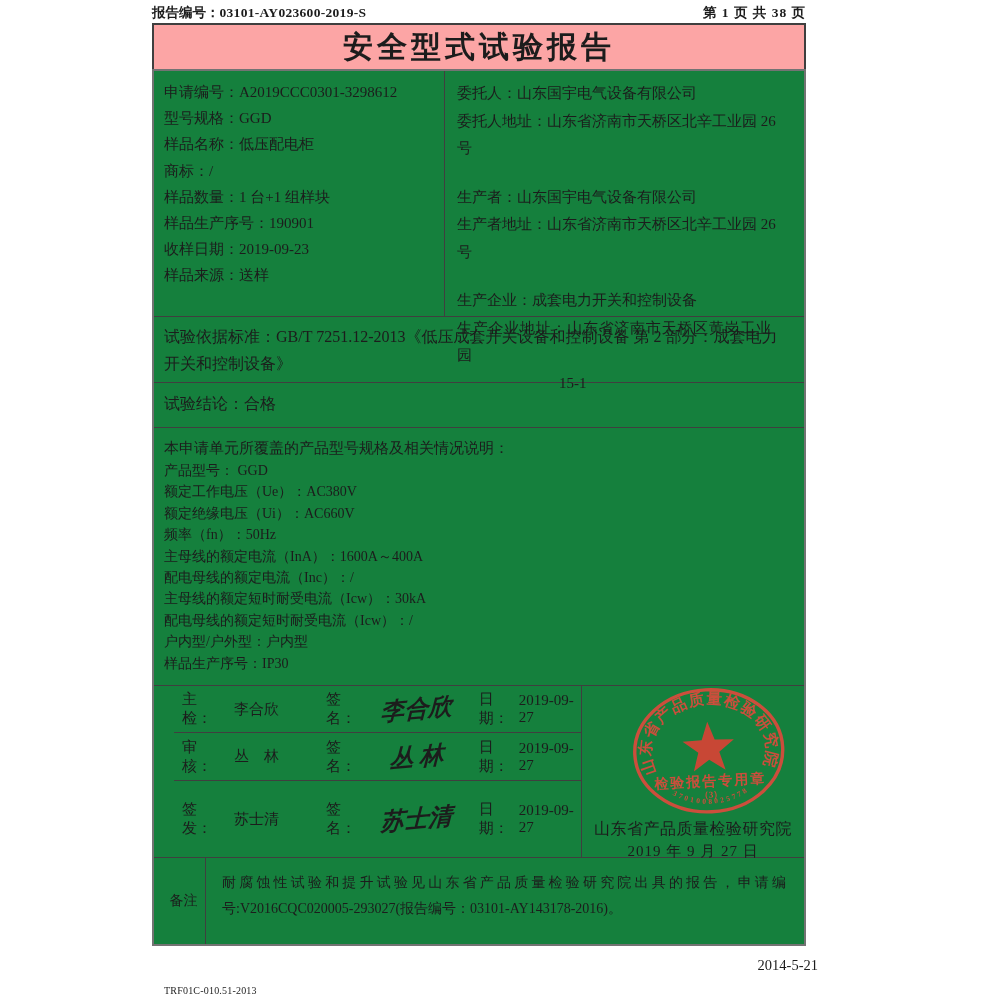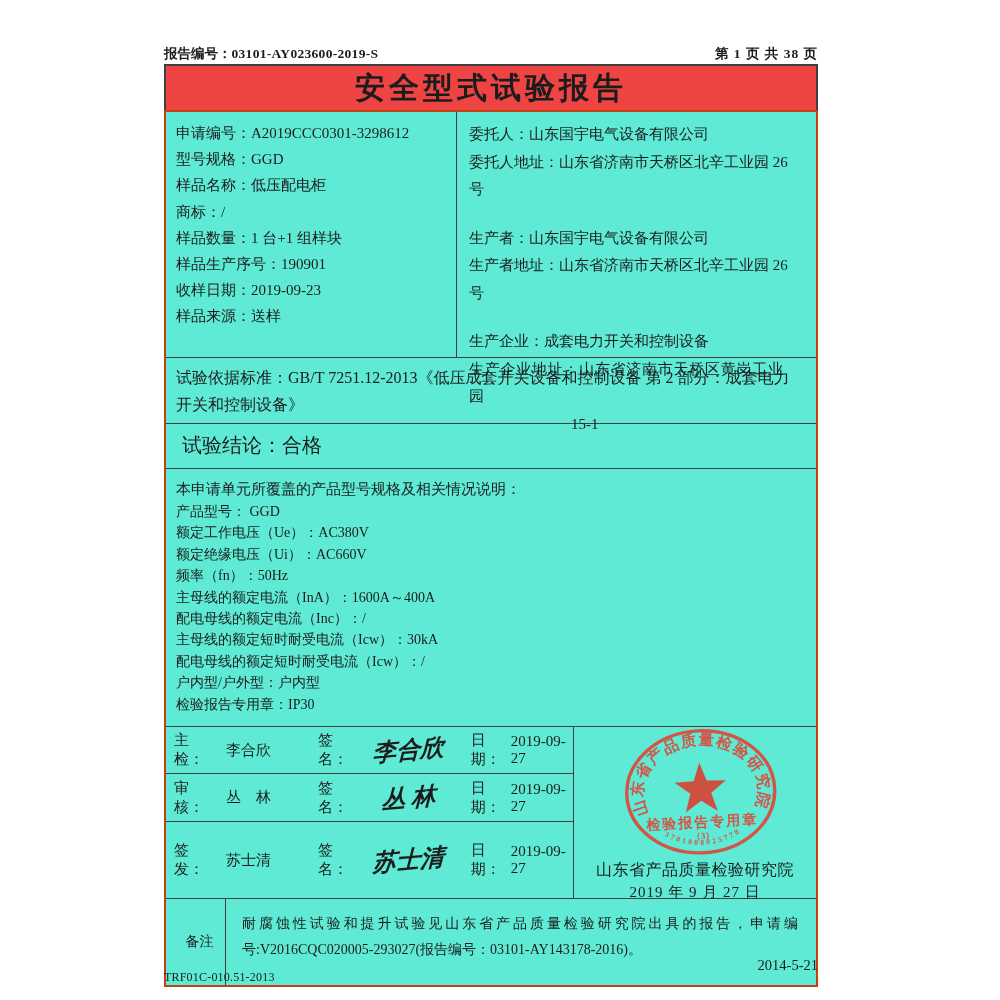--- a/index.html
+++ b/index.html
@@ -3,79 +3,79 @@
 <meta charset="utf-8">
 <style>
   html,body { margin:0; padding:0; }
   body {
     width:1000px; height:1000px; background:#ffffff;
     font-family:"Liberation Serif","DejaVu Serif",serif;
     color:#1c1c1c;
     -webkit-font-smoothing:antialiased;
   }
   .page { position:relative; width:1000px; height:1000px; background:#fff; overflow:hidden; }
-  .doc { position:absolute; left:164px; top:4px; width:654px;margin-top:41px; }
+  .doc { position:absolute; left:152px; top:4px; width:654px; }
 
   
   .page-header { display:flex; justify-content:space-between; align-items:flex-start; font-size:13.5px; height:17px; }
   .page-header .lbl { font-weight:700; }
   .page-header .num { font-weight:600; letter-spacing:0.3px; }
   .page-info { font-weight:600; letter-spacing:1px; }
 
   
-  .title-box { margin-top:2px; height:48px; border:2px solid #3f3f3f; background:#ef4444;
+  .title-box { margin-top:2px; height:48px; border:2px solid #3f3f3f; background:#fca5a5;
                display:flex; align-items:center; justify-content:center; box-sizing:border-box; }
   .title-box h1 { margin:0; font-size:30px; font-weight:700; letter-spacing:4px; }
 
   
-  .tbl { margin-top:-2px; border:2px solid #c2410c; box-sizing:border-box; background:#5eead4; }
+  .tbl { margin-top:-2px; border:2px solid #737373; box-sizing:border-box; background:#15803d; }
   .row { box-sizing:border-box; border-bottom:1.5px solid #3f3f3f; }
   .row:last-child { border-bottom:none; }
 
   .row-info { display:flex; height:246px; }
   .cell { box-sizing:border-box; }
   .cell-sample { width:291px; border-right:1.5px solid #3f3f3f; padding:8px 6px 0 10px; font-size:15px; }
   .cell-sample div { line-height:26.2px; white-space:nowrap; }
   .cell-party { flex:1; padding:9px 19px 0 12px; font-size:15px; }
   .party-group { margin-bottom:21px; }
   .party-group div { line-height:27.5px; }
   .spread { text-align:justify; text-align-last:justify; padding-right:14px; }
   .addr-cont { margin-left:102px; }
 
   .row-standard { height:66px; padding:6px 12px 0 10px; font-size:16px; line-height:27px; }
-  .row-conclusion { height:45px; padding-left:16px; font-size:20px; line-height:42px; }
+  .row-conclusion { height:45px; padding-left:10px; font-size:16px; line-height:42px; }
 
   .row-coverage { height:258px; padding:8px 10px 0 10px; }
   .coverage-title { font-size:15px; line-height:24px; }
   .coverage-line { font-size:14px; line-height:21.4px; }
 
-  .row-sign { display:flex; height:172px; }
+  .row-sign { display:flex; height:172px;padding-left:20px; }
   .sign-left { width:408px; border-right:1.5px solid #3f3f3f; box-sizing:border-box; display:flex; flex-direction:column; }
   .sig-row { display:flex; align-items:center; padding-left:8px; font-size:15px; box-sizing:border-box; border-bottom:1.5px solid #3f3f3f; height:47px; }
   .sig-row:nth-child(2) { height:48px; }
   .sig-row:last-child { border-bottom:none; flex:1; }
   .sig-name { margin-left:12px; min-width:62px; }
   .sig-sign-label { margin-left:30px; }
   .sig-script { width:104px; margin-left:4px; font-style:italic; font-weight:700; font-size:24px;
                 transform:rotate(-5deg) skewX(-6deg); white-space:nowrap; text-align:center; }
   .sig-date-label { margin-left:16px; }
 
   .stamp-cell { flex:1; position:relative; }
   .stamp-svg { position:absolute; left:0; top:0; transform:rotate(-3deg); opacity:0.92; }
   .stamp-org { position:absolute; top:133px; left:0; width:100%; text-align:center; font-size:16px; letter-spacing:0.5px; }
   .stamp-date { position:absolute; top:156px; left:0; width:100%; text-align:center; font-size:15px; letter-spacing:1px; }
 
   .row-remark { display:flex; height:86px; }
-  .remark-label { width:60px; border-right:1.5px solid #3f3f3f; box-sizing:border-box;
+  .remark-label { width:52px; border-right:1.5px solid #3f3f3f; box-sizing:border-box;
                   display:flex; align-items:center; justify-content:center; font-size:14px;padding-left:8px; }
   .remark-content { flex:1; padding:12px 18px 0 16px; font-size:14px; line-height:26px; }
   .justify-last { text-align:justify; text-align-last:justify; }
 
   .page-footer { position:absolute; left:164px; top:957px; width:654px; display:flex; justify-content:space-between; align-items:flex-start; }
-  .footer-code { font-size:12px; margin-top:13px; letter-spacing:0.2px; }
+  .footer-code { font-size:10px; margin-top:28px; letter-spacing:0.2px; }
   .footer-date { font-size:14.5px; }
 </style>
 </head>
 <body>
 
 <div class="page">
   <div class="doc">
 
     <div class="page-header">
       <div>
@@ -126,21 +126,21 @@
         <div class="coverage-title">本申请单元所覆盖的产品型号规格及相关情况说明：</div>
         <div class="coverage-line">产品型号：  GGD</div>
         <div class="coverage-line">额定工作电压（Ue）：AC380V</div>
         <div class="coverage-line">额定绝缘电压（Ui）：AC660V</div>
         <div class="coverage-line">频率（fn）：50Hz</div>
         <div class="coverage-line">主母线的额定电流（InA）：1600A～400A</div>
         <div class="coverage-line">配电母线的额定电流（Inc）：/</div>
         <div class="coverage-line">主母线的额定短时耐受电流（Icw）：30kA</div>
         <div class="coverage-line">配电母线的额定短时耐受电流（Icw）：/</div>
         <div class="coverage-line">户内型/户外型：户内型</div>
-        <div class="coverage-line">检验报告专用章：IP30</div>
+        <div class="coverage-line">样品生产序号：IP30</div>
       </div>
 
       <div class="row row-sign">
         <div class="sign-left">
           <div class="sig-row">
             <span>主检：</span>
             <span class="sig-name">李合欣</span>
             <span class="sig-sign-label">签名：</span>
             <span class="sig-script">李合欣</span>
             <span class="sig-date-label">日期：</span>

